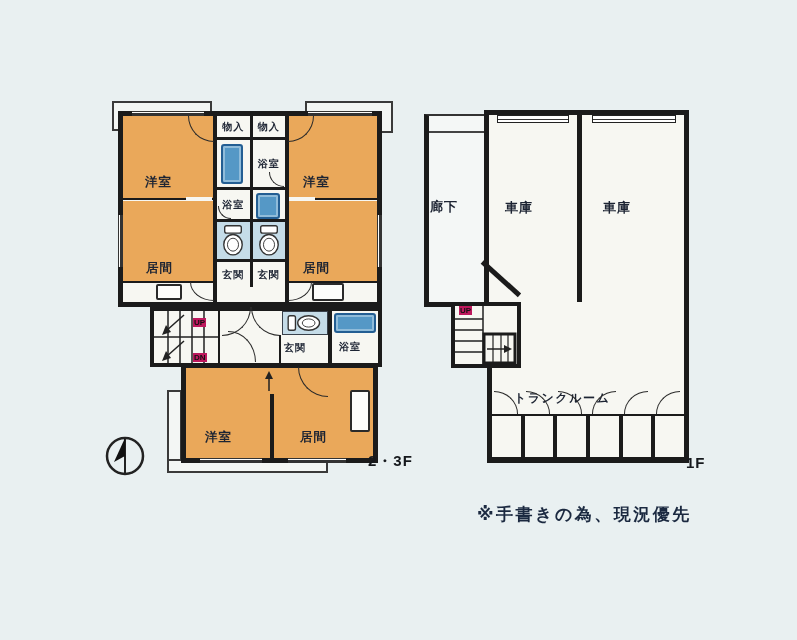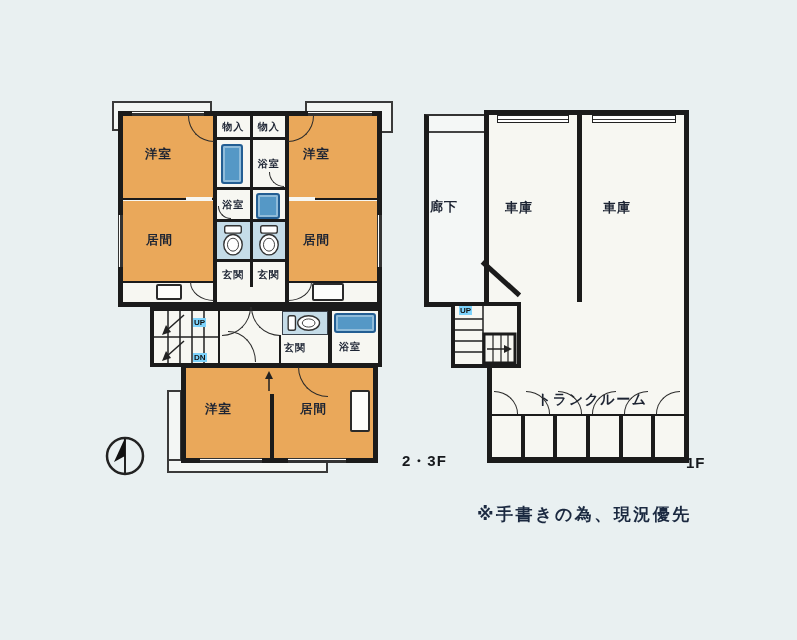--- a/index.html
+++ b/index.html
@@ -5,21 +5,21 @@
   * { box-sizing: border-box; margin: 0; padding: 0; }
   html,body { width:797px; height:640px; background:#e9f0f1; }
   body { font-family:"Liberation Sans","DejaVu Sans",sans-serif; }
   #stage { position:relative; width:797px; height:640px; background:#e9f0f1; overflow:hidden; }
 
   .abs   { position:absolute; }
   .blk   { position:absolute; background:#f7f7f2; border:5px solid #1b1b1b; }
   .orange{ position:absolute; background:#EAA85A; }
   .lbl   { position:absolute; color:#1d2433; font-weight:700; letter-spacing:1px;
            white-space:nowrap; line-height:1; }
-  .lbl-room  { font-size:12.5px; width:44px; }
+  .lbl-room  { font-size:12.5px; width:44px;margin-top:28px; }
   .lbl-small { font-size:10px; }
   .lbl-floor { font-size:15px; letter-spacing:1px; color:#15181c; }
 
   .tline { position:absolute; background:#1b1b1b; }
   .gap   { position:absolute; background:#f7f7f2; }
 
   .balcony { position:absolute; background:#f3f6f4; border:2px solid #3a3a3a; }
 
   .tub { position:absolute; background:#5598C6; border:2.5px solid #235E93; border-radius:3px;
          box-shadow: inset 0 0 0 2px rgba(255,255,255,.35); }
@@ -44,21 +44,21 @@
   
   .ccol { position:absolute; left:213px; top:116px; width:76px; height:186px;
           background:#f7f7f2; border-left:4px solid #1b1b1b; border-right:4px solid #1b1b1b; }
   .crow { position:relative; display:flex; border-bottom:3px solid #1b1b1b; }
   .crow:last-child { border-bottom:none; }
   .ccell { flex:1; position:relative; display:flex; align-items:center; justify-content:center; }
   .ccell + .ccell { border-left:3px solid #1b1b1b; }
   .ccell .lbl { position:static; }
 
   .stair-lbl { position:absolute; font-size:8px; font-weight:700; color:#111;
-               background:#7dd3fc; padding:0 1px; letter-spacing:0; }
+               background:#be185d; padding:0 1px; letter-spacing:0; }
 
   .shutter { position:absolute; background:#fff; border:1.5px solid #222; }
 
   .trunkrow { position:absolute; left:492px; top:414px; width:192px; height:43px;
               background:#1b1b1b; display:flex; gap:4px; padding-top:2px; }
   .trunkbox { flex:1; background:#f7f7f2; }
 
   .note { position:absolute; left:477px; top:503px; font-size:17px; font-weight:700;
           letter-spacing:2.5px; color:#1b2940; white-space:nowrap; }
 </style>
@@ -218,21 +218,21 @@
     <div class="win win-h" style="left:288px;top:458px;width:58px;height:5px">
         <span class="wline-h"></span>
       </div>
 
     <svg class="abs" style="left:103px;top:431px" width="44" height="46" viewBox="0 0 44 46">
       <circle cx="22" cy="25" r="18" fill="none" stroke="#222" stroke-width="2.5"></circle>
       <line x1="22" y1="6" x2="22" y2="44" stroke="#222" stroke-width="2"></line>
       <polygon points="22,7 22,25 11,31" fill="#111"></polygon>
     </svg>
 
-    <div class="lbl lbl-floor" style="left:402px;top:453px">2・3F</div>
+    <div class="lbl lbl-floor" style="left:368px;top:453px">2・3F</div>
   </div>
 
   <div>
 
     <div class="abs" style="left:424px;top:114px;width:64px;height:193px;background:#f4f7f6;border-left:5px solid #1b1b1b;border-top:2px solid #333;border-bottom:5px solid #1b1b1b"></div>
     <div class="tline" style="left:429px;top:131px;width:59px;height:1.5px;background:#444"></div>
     <div class="lbl" style="left:430px;top:200px;width:54px;font-size:13px">廊下</div>
 
     <div class="blk" style="left:484px;top:110px;width:205px;height:197px"></div>
     <div class="tline" style="left:577px;top:115px;width:5px;height:187px"></div>
@@ -253,21 +253,21 @@
     <div class="abs" style="left:451px;top:302px;width:70px;height:66px;background:#f7f7f2;border:4px solid #1b1b1b"></div>
     <svg class="abs" style="left:455px;top:306px" width="62" height="58" viewBox="0 0 62 58">
       <path d="M0 13H28M0 24H28M0 35H28M0 46H28M28 0V58" stroke="#222" stroke-width="1.5" fill="none"></path>
       <rect x="29" y="28" width="31" height="29" fill="none" stroke="#1b1b1b" stroke-width="3"></rect>
       <path d="M38 29V56M46 29V56M53 29V56" stroke="#222" stroke-width="1.2" fill="none"></path>
       <path d="M32 43H52" stroke="#222" stroke-width="1.5"></path>
       <polygon points="57,43 49,39 49,47" fill="#222"></polygon>
     </svg>
     <div class="stair-lbl" style="left:459px;top:306px">UP</div>
 
-    <div class="lbl" style="left:537px;top:392px;font-size:14px;letter-spacing:1.5px">トランクルーム</div>
+    <div class="lbl" style="left:514px;top:392px;font-size:12px;letter-spacing:1.5px">トランクルーム</div>
     <div class="trunkrow">
       <div class="trunkbox"></div>
       <div class="trunkbox"></div>
       <div class="trunkbox"></div>
       <div class="trunkbox"></div>
       <div class="trunkbox"></div>
       <div class="trunkbox"></div>
     </div>
     <div class="arc arc-tr" style="left:494px;top:391px;width:24px;height:23px"></div>
     <div class="arc arc-tr" style="left:526px;top:391px;width:24px;height:23px"></div>

